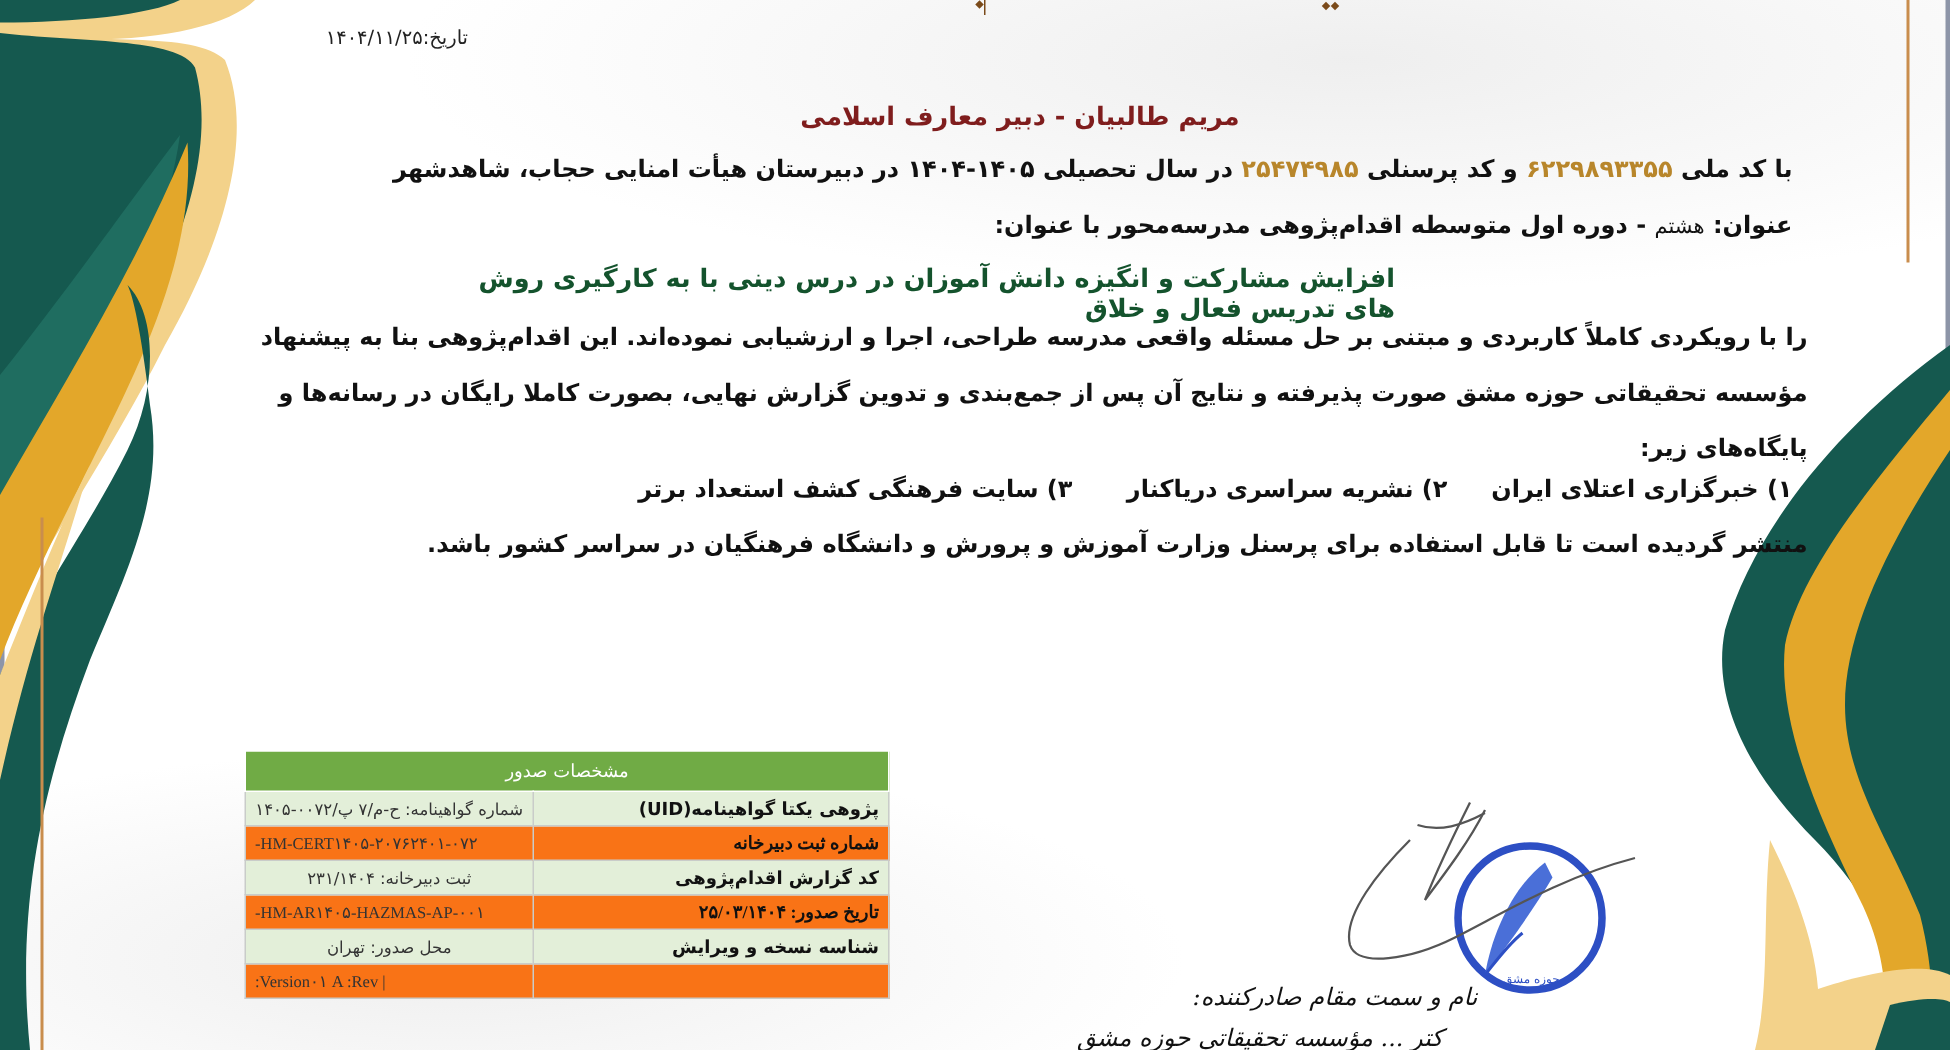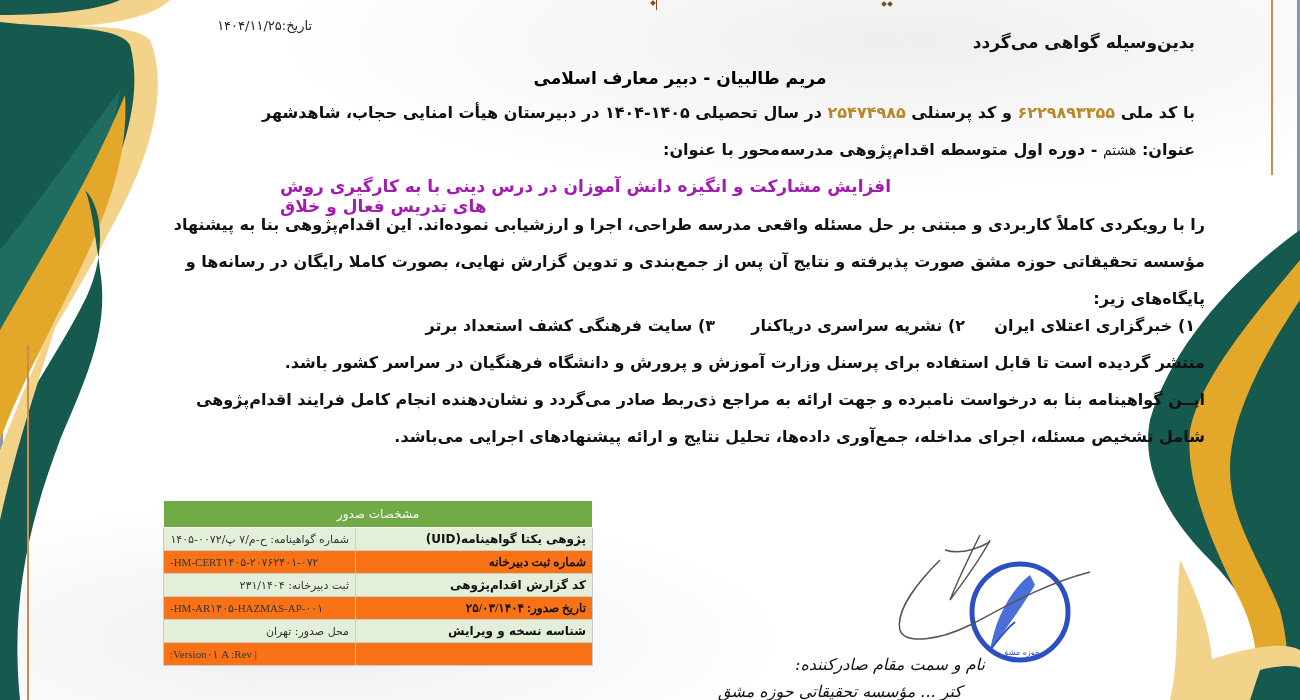--- a/index.html
+++ b/index.html
@@ -24,43 +24,43 @@
   .gold-line-left { position: absolute; left: 27px; top: 345px; width: 2px; height: 355px; background: #c98d4d; }
   .gold-line-right { position: absolute; left: 1271px; top: 0; width: 2px; height: 175px; background: #c98d4d; }
 
   .date-line {
     position: absolute; left: 192px; top: 18px; width: 120px;
     font-size: 13px; direction: rtl; text-align: right; color: #222;
   }
   .top-ornament { position: absolute; top: 0; height: 10px; }
   .text { position: absolute; direction: rtl; text-align: right; font-weight: bold; }
   .greet { right: 105px; top: 32px; font-size: 17px; }
-  .name { left: 480px; width: 400px; top: 68px; font-size: 17px; color: #000000; text-align: center; }
+  .name { left: 480px; width: 400px; top: 68px; font-size: 17px; color: #7f1d1d; text-align: center; }
   .line { right: 105px; font-size: 16px; white-space: nowrap; }
   .gold { color: #b8862b; }
   .light { font-weight: normal; font-size: 14px; }
-  .title { left: 280px; width: 650px; top: 176px; font-size: 17px; color: #a21caf; text-align: left; }
+  .title { left: 280px; width: 650px; top: 176px; font-size: 17px; color: #14532d; text-align: right; }
   .para { right: 95px; width: 1040px; font-size: 16px; line-height: 37px; }
   .pub-row { right: 105px; top: 316px; font-size: 16px; display: flex; gap: 0; direction: rtl; }
   .pub-row span { display: inline-block; }
 
   .info-table {
     position: absolute; left: 163px; top: 500px; width: 430px;
     border-collapse: collapse; direction: rtl; font-size: 11px;
   }
   .info-table th {
     background: #70ab45; color: #fff; font-weight: normal; height: 24px; font-size: 12px; text-align: center;
     border: 1px solid #ffffff;
     margin-top: 44px;
   }
   .info-table td { height: 22px; border: 1px solid #c9ccc9; padding: 0 6px; }
   .info-table tr.shade td { background: #e3efd9; }
   .info-table tr.plain td { background: #f97316; font-family: Liberation Serif, serif; }
   .info-table td.key { font-weight: bold; font-size: 12px; text-align: right; width: 224px; }
-  .info-table td.val { text-align: right; color: #333; }
+  .info-table td.val { text-align: center; color: #333; }
   .info-table td.ltr { direction: ltr; text-align: left; }
 
   .sig-area { position: absolute; left: 880px; top: 530px; width: 230px; height: 160px; }
   .signer-label {
     position: absolute; left: 740px; top: 655px; width: 300px;
     font-family: "DejaVu Serif", serif; font-style: italic; font-size: 16px; direction: rtl; text-align: center;
   }
   .signer-name {
     position: absolute; left: 640px; top: 682px; width: 400px; height: 18px; overflow: hidden;
     font-family: "DejaVu Serif", serif; font-style: italic; font-size: 16px; direction: rtl; text-align: center;
@@ -102,21 +102,20 @@
   </svg>
   <svg class="top-ornament" style="left:878px; width:20px;" viewBox="0 0 20 10">
     <rect x="4" y="2" width="4" height="4" transform="rotate(45 6 4)" fill="#7a4a1a"></rect>
     <rect x="10" y="2" width="4" height="4" transform="rotate(45 12 4)" fill="#7a4a1a"></rect>
   </svg>
 
   <div class="date-line">
     <span>تاریخ:</span><span>۱۴۰۴/۱۱/۲۵</span>
   </div>
 
-  <div class="text greet">بدین‌وسیله گواهی می‌گردد</div>
   <div class="text name">مریم طالبیان - دبیر معارف اسلامی</div>
 
   <div class="text line" style="top:103px;">
     <span>با کد ملی</span>
     <span class="gold">۶۲۲۹۸۹۳۳۵۵</span>
     <span>و کد پرسنلی</span>
     <span class="gold">۲۵۴۷۴۹۸۵</span>
     <span>در سال تحصیلی ۱۴۰۵-۱۴۰۴ در دبیرستان هیأت امنایی حجاب، شاهدشهر</span>
   </div>
 
@@ -130,21 +129,20 @@
 
   <div class="text para" style="top:206px;">را با رویکردی کاملاً کاربردی و مبتنی بر حل مسئله واقعی مدرسه طراحی، اجرا و ارزشیابی نموده‌اند. این اقدام‌پژوهی بنا به پیشنهاد مؤسسه تحقیقاتی حوزه مشق صورت پذیرفته و نتایج آن پس از جمع‌بندی و تدوین گزارش نهایی، بصورت کاملا رایگان در رسانه‌ها و پایگاه‌های زیر:</div>
 
   <div class="text pub-row">
     <span style="width:230px;">۱) خبرگزاری اعتلای ایران</span>
     <span style="width:250px;">۲) نشریه سراسری دریاکنار</span>
     <span>۳) سایت فرهنگی کشف استعداد برتر</span>
   </div>
 
   <div class="text para" style="top:344px;">منتشر گردیده است تا قابل استفاده برای  پرسنل وزارت آموزش و پرورش  و دانشگاه فرهنگیان در سراسر کشور باشد.</div>
-  <div class="text para" style="top:381px;">ایــن گواهینامه بنا به درخواست نامبرده و جهت ارائه به مراجع ذی‌ربط صادر می‌گردد و نشان‌دهنده انجام کامل فرایند اقدام‌پژوهی شامل تشخیص مسئله، اجرای مداخله، جمع‌آوری داده‌ها، تحلیل نتایج و ارائه پیشنهادهای اجرایی می‌باشد.</div>
 
   <table class="info-table">
     <thead>
       <tr>
           <th colspan="2">مشخصات صدور</th>
         </tr>
     </thead>
     <tbody>
       <tr class="shade">
         <td class="key">پژوهی یکتا گواهینامه(UID)</td>

